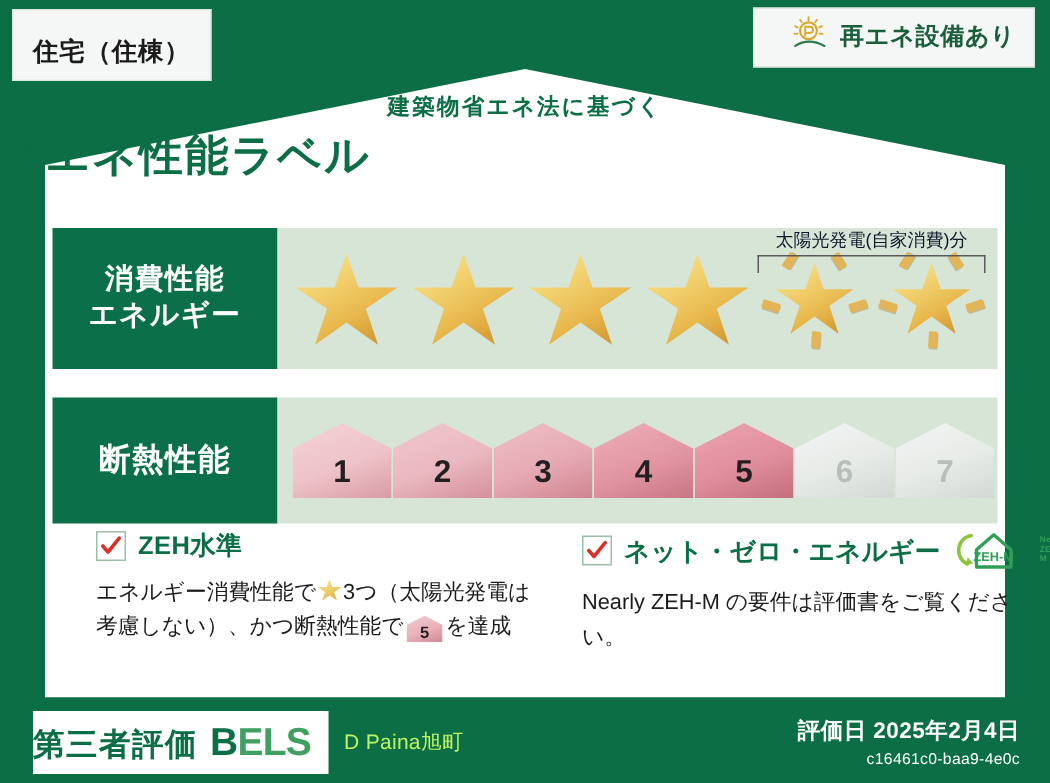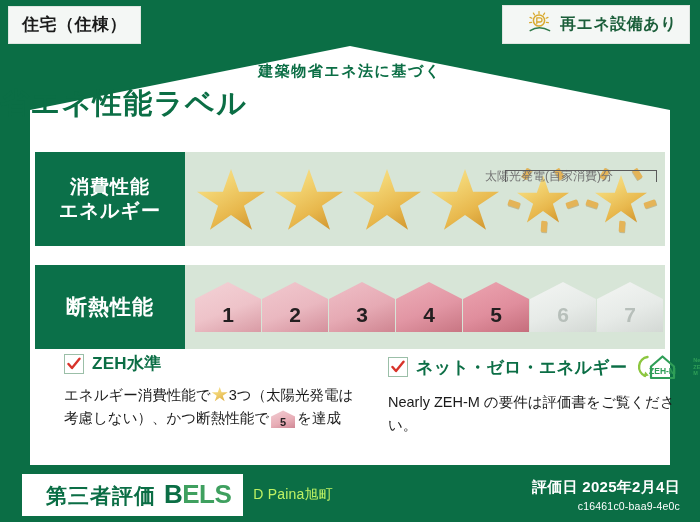--- a/index.html
+++ b/index.html
@@ -35,21 +35,21 @@
   
   .tag-dwelling {
     position: absolute;
     left: 8px; top: 6px;
     z-index: 6;
     background: #f4f7f5;
     color: #1b1b1b;
     font-weight: bold;
     font-size: 17px;
     letter-spacing: 0.5px;
-    padding: 6px 13px 7px 13px;
+    padding: 16px 13px 7px 13px;
     border: 1px solid #dfe6e1;
   }
 
   
   .tag-renewable {
     position: absolute;
     right: 10px; top: 5px;
     z-index: 6;
     background: #f4f7f5;
     border: 1px solid #dfe6e1;
@@ -163,25 +163,25 @@
   .pv-bracket {
     position: absolute;
     left: 320px; top: 18px;
     width: 152px; height: 12px;
     border: 1px solid #5a5a5a;
     border-bottom: none;
     z-index: 3;
   }
   .pv-bracket-label {
     position: absolute;
-    left: 300px; top: 16px;
+    left: 300px; top: 0px;
     width: 192px;
-    text-align: left;
+    text-align: center;
     font-size: 12px;
-    color: #737373;
+    color: #0f172a;
     z-index: 3;
     white-space: nowrap;
   }
 
   
   .grades {
     display: flex;
     align-items: center;
     gap: 1px;
     padding-left: 10px;
@@ -291,21 +291,21 @@
     left: 0; bottom: 0;
     width: 700px; height: 54px;
     background: #0b6e45;
     z-index: 6;
     display: flex;
     align-items: center;
   }
   .bels-plate {
     margin-left: 22px;
     background: #ffffff;
-    padding: 5px 12px 6px 24px;
+    padding: 5px 12px 6px 0;
     display: flex;
     align-items: baseline;
     gap: 8px;
   }
   .bels-jp {
     font-size: 21px;
     font-weight: bold;
     color: #0b6e45;
     letter-spacing: 1px;
   }

